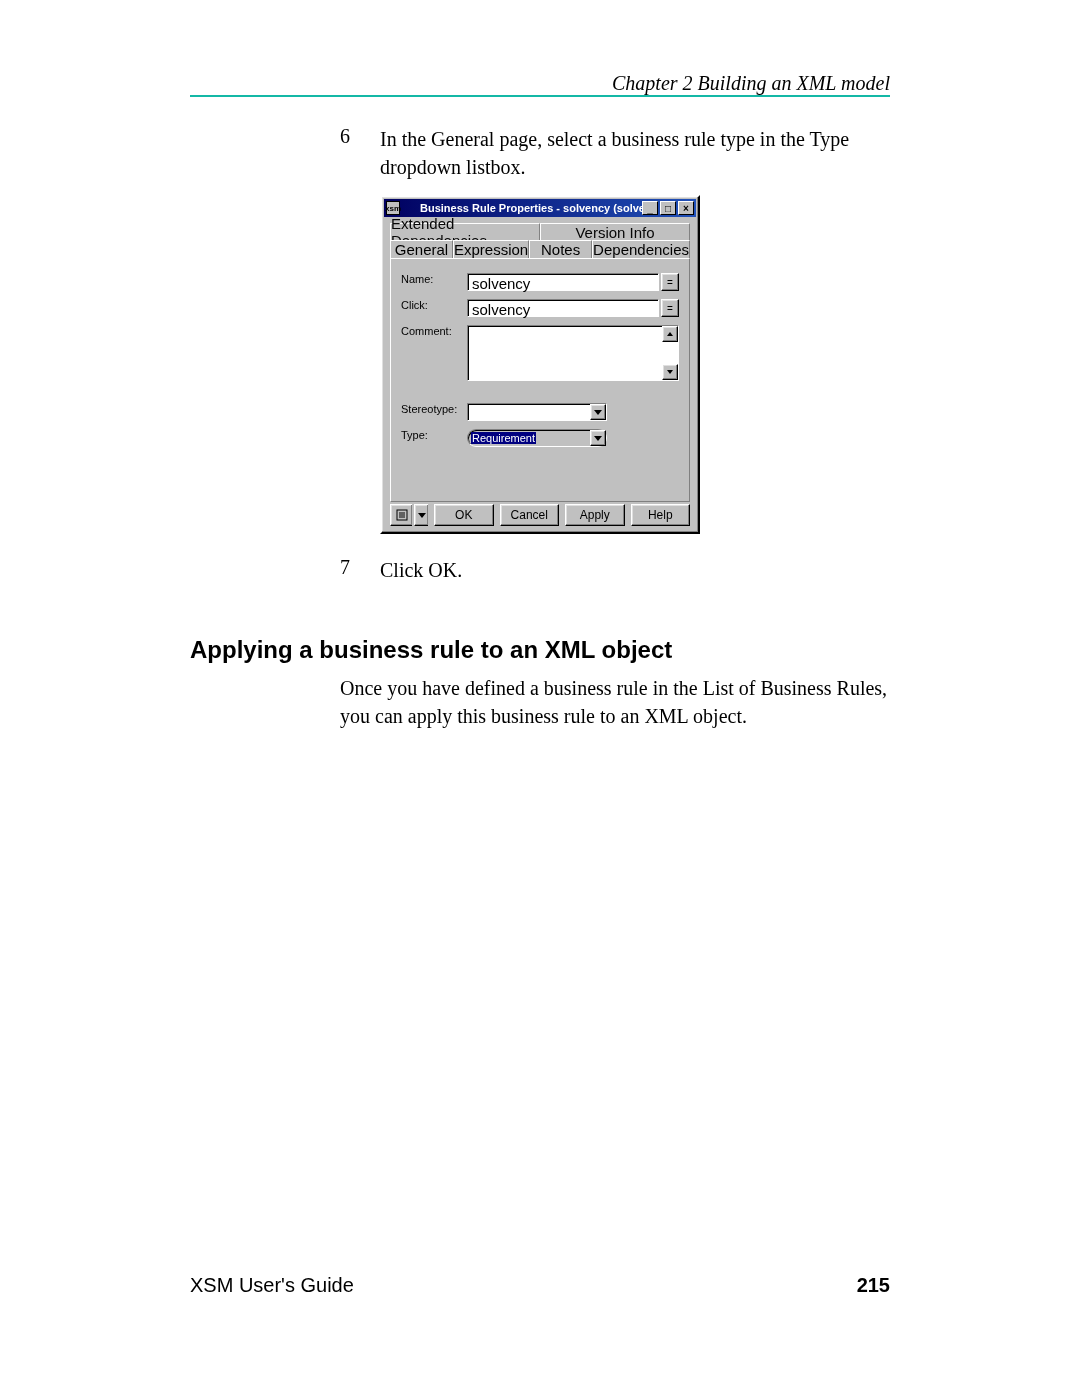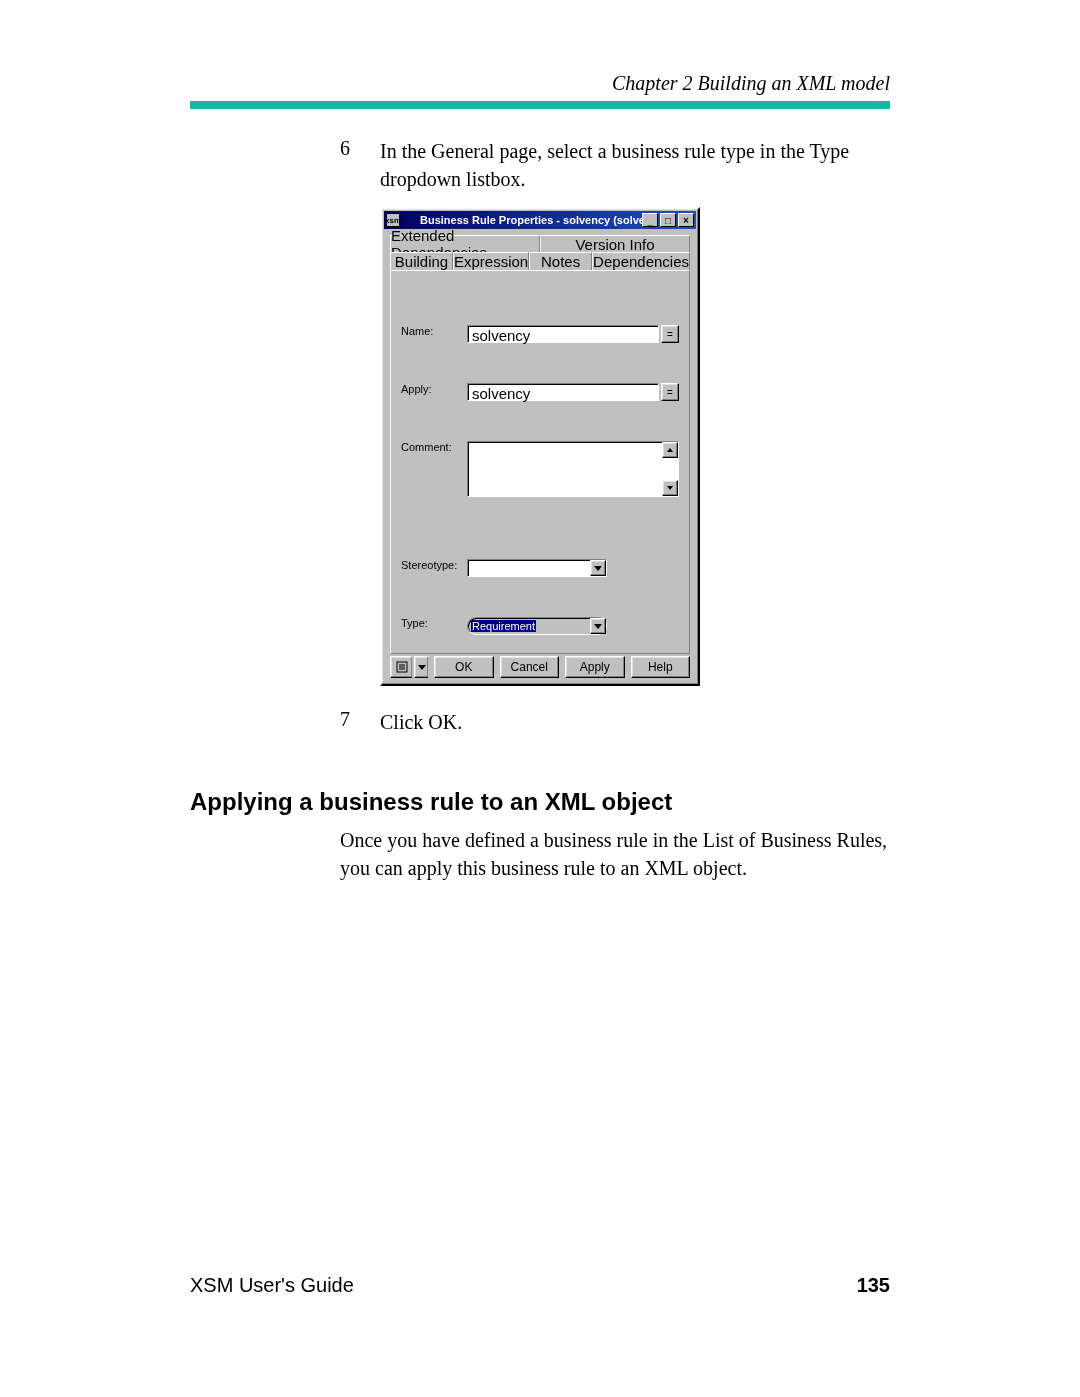--- a/index.html
+++ b/index.html
@@ -28,22 +28,21 @@
   }
   .page {
     position: relative;
     padding: 72px var(--margin-right) 0 var(--margin-left);
     min-height: 1300px;
   }
   .running-head {
     text-align: right;
     font-style: italic;
     font-size: 20px;
-    padding-bottom: 6px;
-    border-bottom: 8px solid #14b8a6;
+    border-bottom: 2px solid #14b8a6;
     margin-bottom: 28px;
   }
   .step-block {
     margin-left: 150px;
     display: flex;
     gap: 18px;
     margin-bottom: 14px;
   }
   .step-num { min-width: 22px; }
   .step-text { line-height: 1.4; }
@@ -116,21 +115,20 @@
     border: 1px solid;
     border-color: #fff #808080 #808080 #fff;
     border-top: 1px solid #fff;
     padding: 14px 10px 10px 10px;
     min-height: 244px;
     position: relative;
   }
   .form-row {
     display:flex; align-items:flex-start;
     margin-bottom: 8px;
-    margin-top: 40px;
   }
   .form-row .lbl {
     width: 66px;
   }
   .field-group {
     display:flex; align-items:flex-start; gap:2px;
     flex: 1 1 auto;
   }
   .text-field {
     height: 18px;
@@ -260,21 +258,21 @@
         <div class="tab-row back">
           <div class="tab">
               <span>Extended Dependencies</span>
             </div>
           <div class="tab">
               <span>Version Info</span>
             </div>
         </div>
         <div class="tab-row front">
           <div class="tab active">
-              <span>Building</span>
+              <span>General</span>
             </div>
           <div class="tab">
               <span>Expression</span>
             </div>
           <div class="tab">
               <span>Notes</span>
             </div>
           <div class="tab">
               <span>Dependencies</span>
             </div>
@@ -284,21 +282,21 @@
 
           <div class="form-row">
             <div class="lbl">Name:</div>
             <div class="field-group">
               <div class="text-field"><span>solvency</span></div>
               <div class="small-btn">=</div>
             </div>
           </div>
 
           <div class="form-row">
-            <div class="lbl">Apply:</div>
+            <div class="lbl">Click:</div>
             <div class="field-group">
               <div class="text-field"><span>solvency</span></div>
               <div class="small-btn">=</div>
             </div>
           </div>
 
           <div class="form-row">
             <div class="lbl">Comment:</div>
             <div class="field-group">
               <div class="textarea-field">
@@ -372,14 +370,14 @@
   </div>
 
   <h2 class="section">Applying a business rule to an XML object</h2>
 
   <div class="body-para">Once you have defined a business rule in the List of Business Rules, you can apply this business rule to an XML object.</div>
 
 </div>
 
 <div class="footer">
   <div>XSM User's Guide</div>
-  <div class="pg">135</div>
+  <div class="pg">215</div>
 </div>
 
 </body></html>

